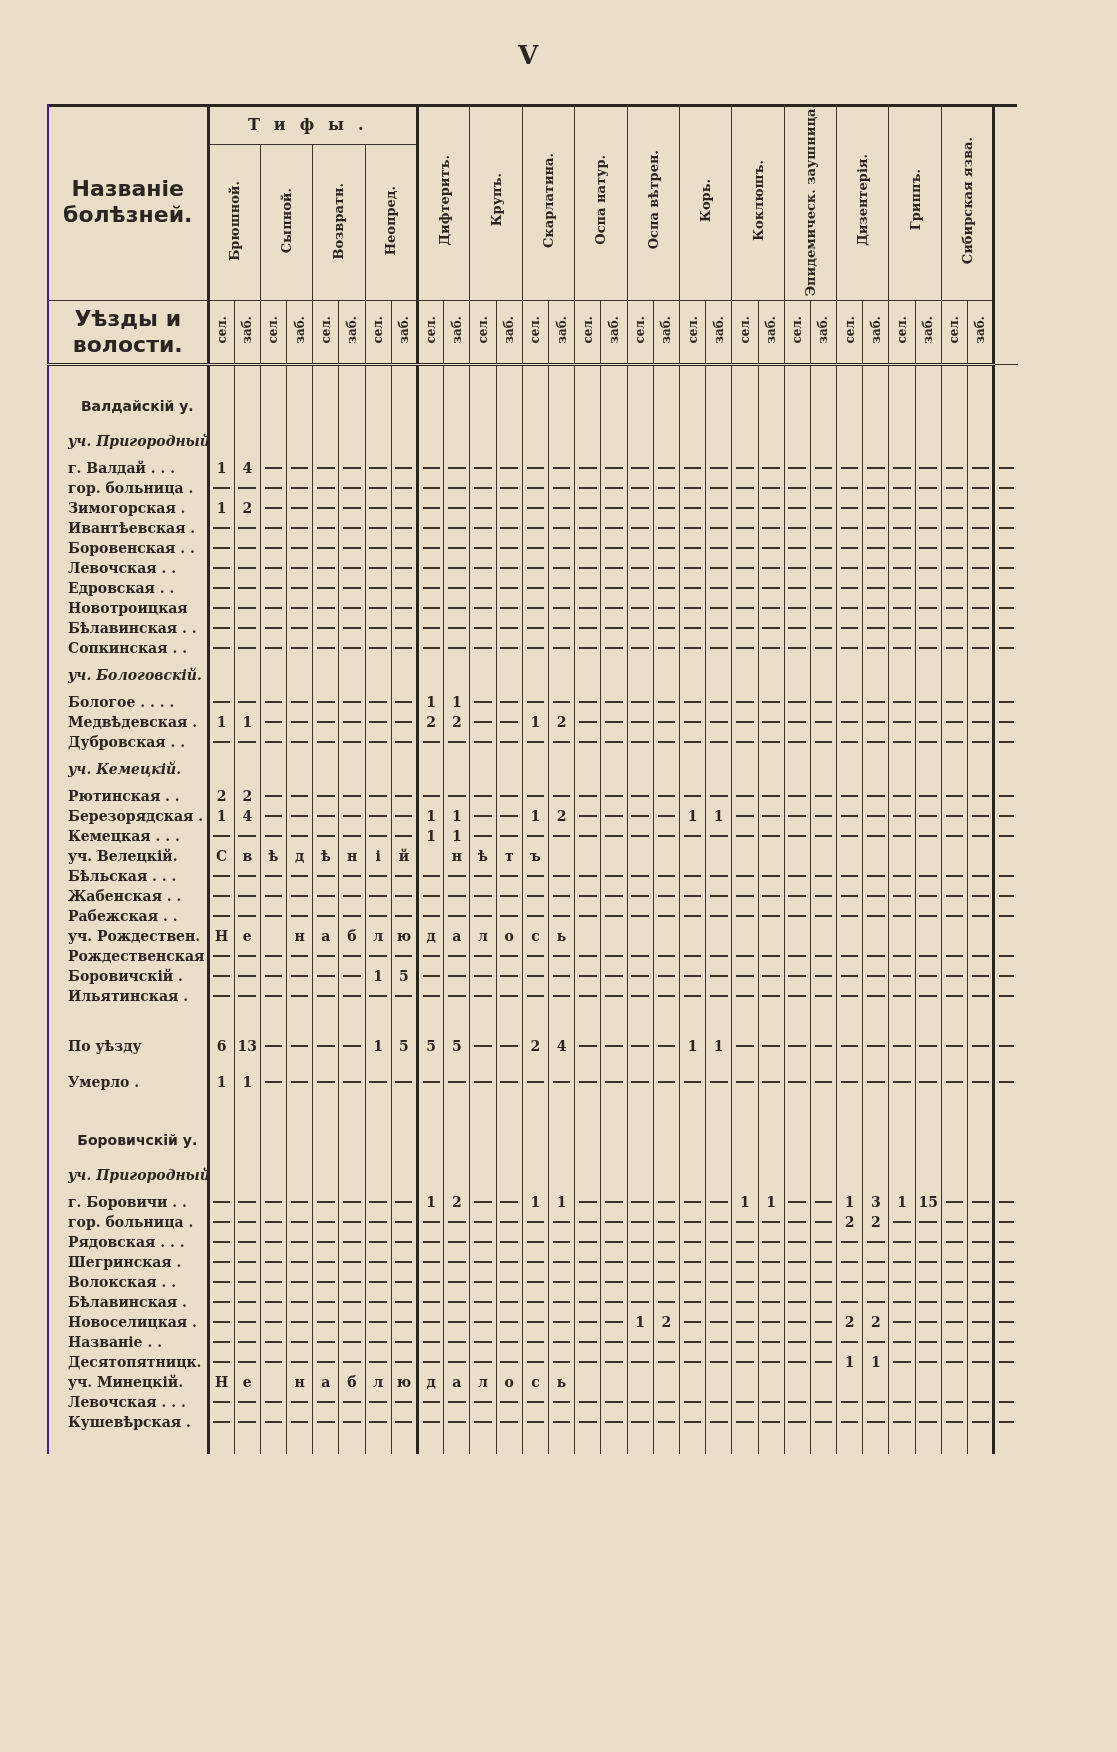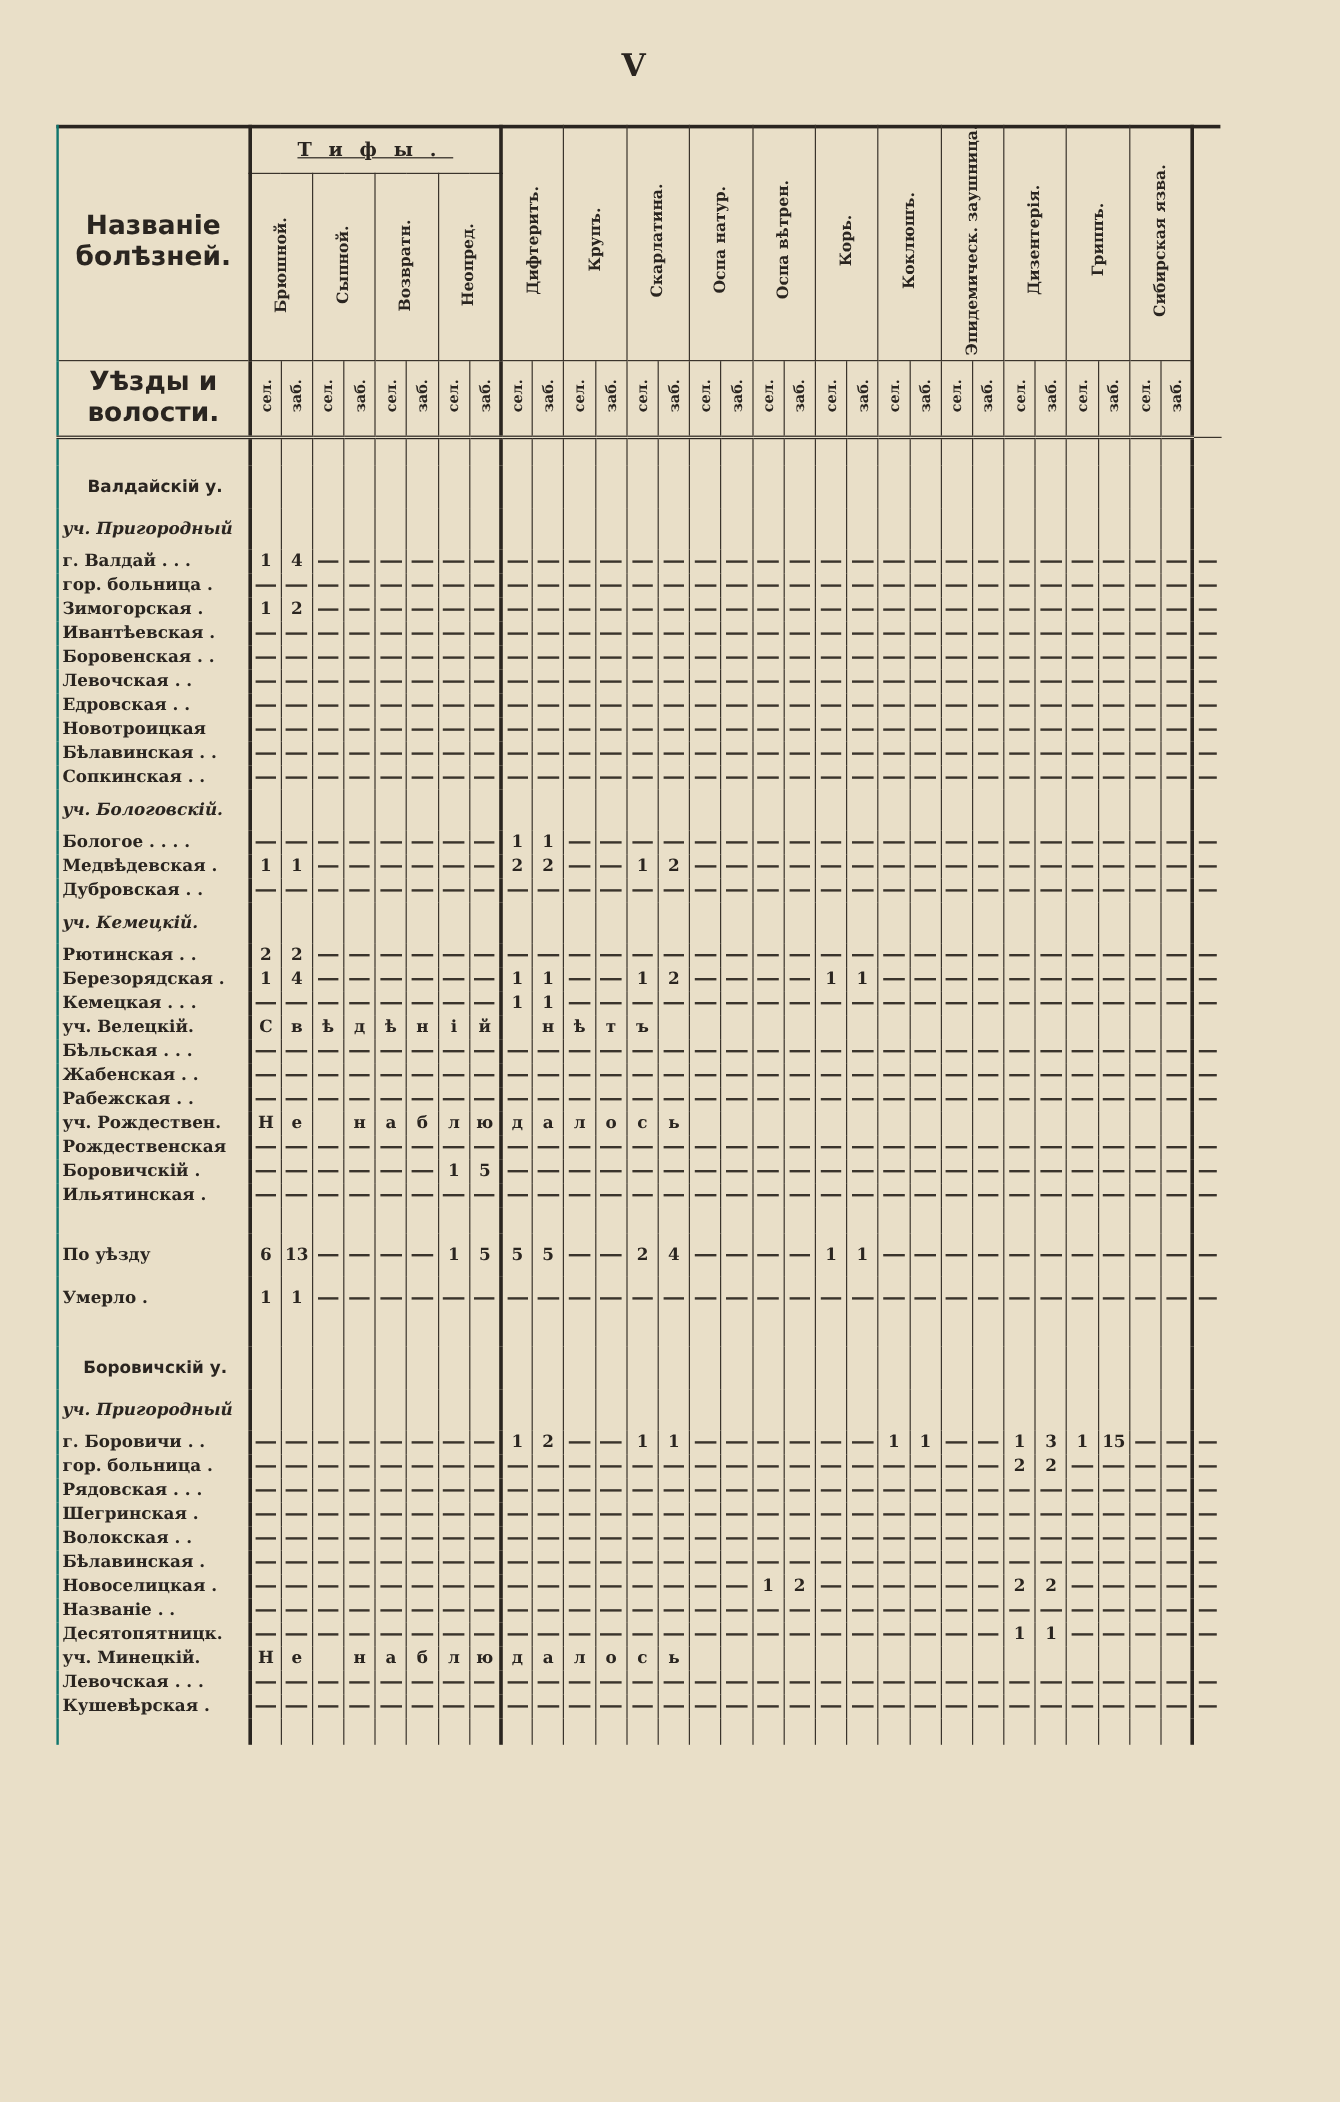--- a/index.html
+++ b/index.html
@@ -2,33 +2,33 @@
 <html><head>
 <meta charset="utf-8">
 <style>
   html,body{margin:0;padding:0;}
   body{width:1117px;height:1752px;background:#e9dfc8;font-family:"DejaVu Serif","Liberation Serif",serif;color:#2a2520;position:relative;overflow:hidden;}
   .pagenum{position:absolute;left:518px;top:40px;font-size:26px;font-weight:bold;}
   .wrap{position:absolute;left:47px;top:104px;width:970px;}
   table{border-collapse:collapse;width:970px;table-layout:fixed;}
   .topline{position:absolute;left:47px;top:104px;width:970px;height:3px;background:#2a2520;}
   th,td{padding:0;border-left:1px solid #3a342c;text-align:center;vertical-align:middle;}
-  td.name,th.name{border-left:2px solid #0f766e;border-right:3px solid #2a2520;text-align:left;}
+  td.name,th.name{border-left:2px solid #4c1d95;border-right:3px solid #2a2520;text-align:left;}
   .hdr th{border-bottom:1px solid #3a342c;}
   .title-cell{font-family:"DejaVu Sans","Liberation Sans",sans-serif;font-size:22px;line-height:26px;text-align:center !important;height:125px;}
   .title-cell2{font-family:"DejaVu Sans","Liberation Sans",sans-serif;font-size:22px;line-height:26px;text-align:center !important;height:62px;border-bottom:3px double #2a2520 !important;}
-  .group{font-size:16px;letter-spacing:14px;height:26px;font-weight:bold;text-decoration:underline;}
+  .group{font-size:16px;letter-spacing:14px;height:26px;font-weight:bold;}
   .vert{height:100px;}
   .vert span{display:inline-block;writing-mode:vertical-rl;transform:rotate(180deg);font-size:13px;font-weight:bold;white-space:nowrap;}
   .vert.tall{height:126px;}
   .sub{height:62px;border-bottom:3px double #2a2520 !important;}
   .sub span{display:inline-block;writing-mode:vertical-rl;transform:rotate(180deg);font-size:12px;font-weight:bold;}
   .thick{border-left:3px solid #2a2520 !important;}
   tbody td{height:20px;font-size:14px;font-weight:bold;line-height:20px;}
-  tbody td.name{font-size:14px;padding-left:3px;white-space:nowrap;}
+  tbody td.name{font-size:14px;padding-left:19px;white-space:nowrap;}
   tr.spacer td{height:22px;}
   tr.county td.name{font-family:"DejaVu Sans","Liberation Sans",sans-serif;font-weight:bold;text-align:center;font-size:14px;height:36px;}
   tr.uch td.name{font-style:italic;font-weight:bold;font-size:14px;height:34px;}
   tr.uch td{height:34px;}
   tr.total td{height:36px;}
   tr.total td.name{padding-right:10px;}
   .dash{display:block;margin:0 auto;width:70%;height:2px;background:#3a342c;}
 </style>
 </head>
 <body>

